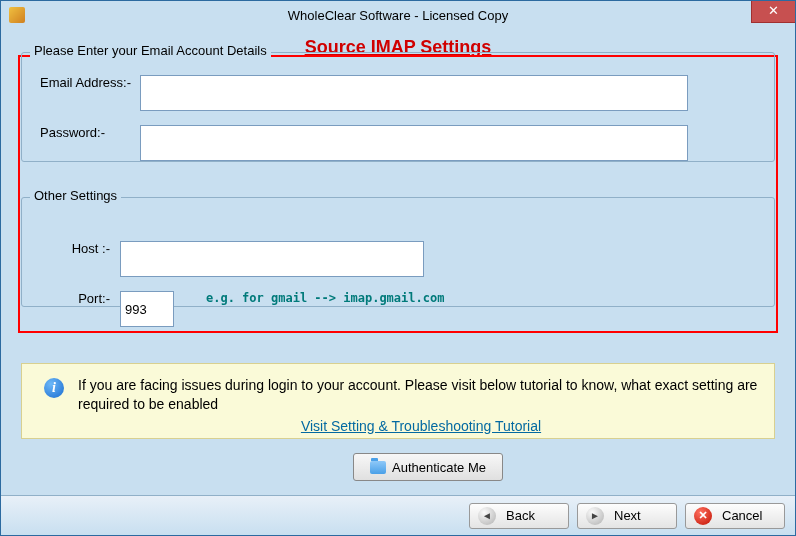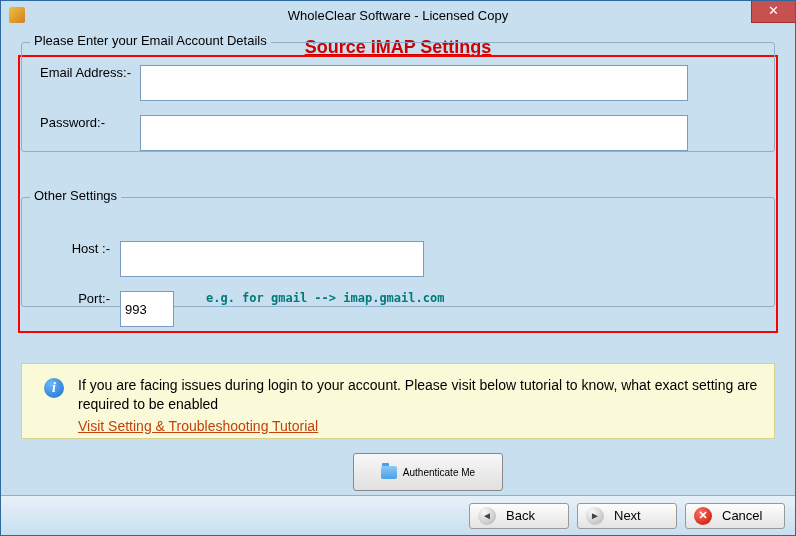--- a/index.html
+++ b/index.html
@@ -83,21 +83,21 @@
     left: 17px;
     top: 26px;
     width: 760px;
     height: 278px;
     border: 2px solid #ff0000;
     pointer-events: none;
   }
   .fieldset {
     position: absolute;
     left: 20px;
-    top: 13px;
+    top: 23px;
     width: 754px;
     border: 1px solid #90b0c8;
     border-radius: 3px;
     padding: 14px 10px 10px 18px;
     background: transparent;
   }
   .legend {
     position: absolute;
     top: -10px;
     left: 8px;
@@ -165,42 +165,42 @@
     flex-shrink: 0;
   }
   .info-body { flex: 1; }
   .info-text {
     color: #000;
     font-size: 14px;
     line-height: 1.35;
   }
   .info-link {
     display: block;
-    text-align: left;
-    color: #c2410c;
+    text-align: center;
+    color: #0369a1;
     text-decoration: underline;
     margin-top: 4px;
     font-size: 14px;
     cursor: pointer;
   }
   .auth-btn {
     position: absolute;
     left: 352px;
     top: 424px;
     width: 150px;
-    height: 38px;
+    height: 28px;
     background: linear-gradient(#f7f7f7, #e0e0e0);
     border: 1px solid #888;
     border-radius: 3px;
     cursor: pointer;
     display: flex;
     align-items: center;
     justify-content: center;
     gap: 6px;
-    font-size: 10px;
+    font-size: 13px;
   }
   .folder-icon {
     width: 16px; height: 13px;
     background: linear-gradient(#8ec8f8, #4aa0e8);
     border-radius: 2px;
     position: relative;
   }
   .folder-icon::before {
     content: "";
     position: absolute;

